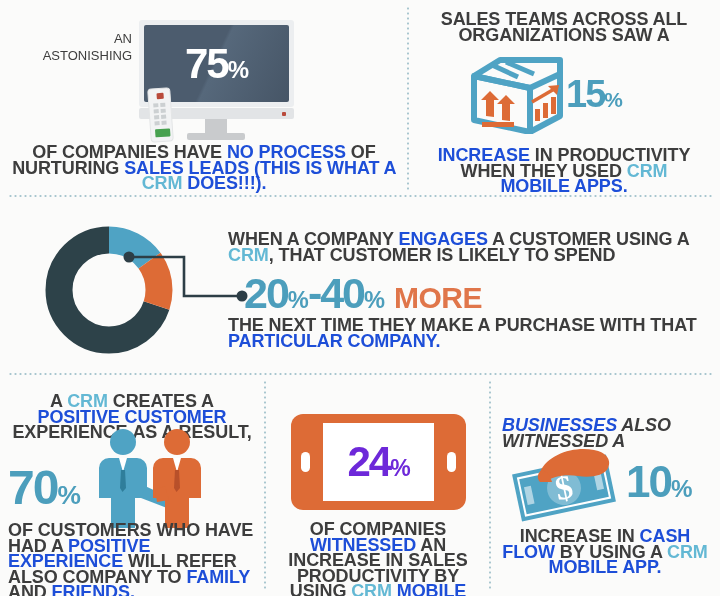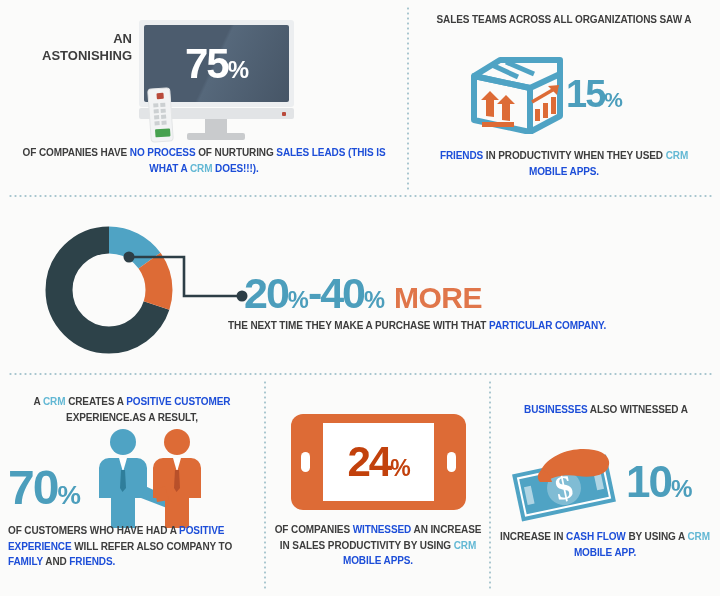--- a/index.html
+++ b/index.html
@@ -24,21 +24,21 @@
     background-image:radial-gradient(circle, #a8c6cf 0 1px, transparent 1.2px);
     background-size:2px 5px;background-repeat:repeat-y;
   }
 
   
   .panel{position:absolute;box-sizing:border-box;}
 
   
   .cap{
     font-weight:bold;
-    font-size:10px;
+    font-size:18px;
     line-height:15.5px;
     letter-spacing:-0.1px;
     color:#3d3d3d;
   }
   .cap.center{text-align:center;}
   .cap.left{text-align:left;}
   .or{color:#1d4ed8;}
   .bl{color:#63b8d4;}
   .dk{color:#3d3d3d;}
 
@@ -47,21 +47,21 @@
     color:#4c9ebc;
     line-height:1;
     letter-spacing:-2px;
   }
   .bignum .pct{font-size:0.55em;letter-spacing:-1px;}
 
   
   #p1{left:0;top:0;width:408px;height:196px;}
   #p1 .lead{
     position:absolute;left:42px;top:30px;width:90px;
-    text-align:right;font-weight:bold;font-size:13px;line-height:17px;color:#3d3d3d;
+    text-align:right;font-weight:normal;font-size:13px;line-height:17px;color:#3d3d3d;
   }
   .monitor{position:absolute;left:139px;top:20px;width:155px;height:122px;}
   .mon-bezel{
     position:absolute;left:0;top:0;width:155px;height:87px;
     background:#eceef0;border-radius:3px;padding:4px;box-sizing:border-box;
   }
   .mon-screen{
     position:absolute;left:5px;top:5px;width:145px;height:77px;
     background:linear-gradient(115deg,#4c5c6e 0%,#4c5c6e 48%,#56687b 50%,#465566 100%);
     border-radius:2px;
@@ -116,29 +116,29 @@
   
   #p5{left:265px;top:374px;width:225px;height:222px;}
   .tablet{
     position:absolute;left:26px;top:40px;width:175px;height:96px;
     background:#dd6b36;border-radius:12px;
   }
   .tablet .tscreen{
     position:absolute;left:32px;top:9px;width:111px;height:78px;background:#ffffff;
     display:flex;align-items:center;justify-content:center;
   }
-  .tablet .tscreen .val{font-weight:bold;color:#c2410c;font-size:42px;line-height:1;letter-spacing:-2px;}
+  .tablet .tscreen .val{font-weight:bold;color:#6d28d9;font-size:42px;line-height:1;letter-spacing:-2px;}
   .tablet .tscreen .val .pct{font-size:23px;letter-spacing:-1px;}
   .tablet .btn-l{position:absolute;left:10px;top:38px;width:9px;height:20px;background:#fff;border-radius:5px;}
   .tablet .btn-r{position:absolute;right:10px;top:38px;width:9px;height:20px;background:#fff;border-radius:5px;}
   #p5 .cap-bottom{position:absolute;left:6px;top:148px;width:214px;}
 
   
   #p6{left:490px;top:374px;width:230px;height:222px;}
-  #p6 .cap-top{position:absolute;left:12px;top:28px;width:208px;text-align:center;}
+  #p6 .cap-top{position:absolute;left:12px;top:44px;width:208px;text-align:left;font-style:italic;}
   .cashrow{position:absolute;left:18px;top:68px;width:210px;height:80px;display:flex;align-items:center;}
   .cash{position:relative;width:120px;height:80px;flex:none;}
   #p6 .bignum{font-size:44px;margin-left:-2px;}
   #p6 .cap-bottom{position:absolute;left:8px;top:155px;width:214px;}
 </style>
 </head>
 <body>
 
 <div class="infographic">
 
@@ -208,41 +208,42 @@
             <rect x="75" y="49" width="5" height="15"></rect>
             <rect x="83" y="43" width="5" height="17"></rect>
           </g>
           <path d="M64 48 L88 34" stroke="#dd6b36" stroke-width="3.5" fill="none"></path>
           <path d="M80 32 L91 31 L89 41 Z" fill="#dd6b36"></path>
         </svg>
       </div>
       <span class="bignum"><span>15</span><span class="pct">%</span></span>
     </div>
 
-    <div class="cap center cap-bottom"><span class="or">FRIENDS</span><span class="dk"> IN PRODUCTIVITY WHEN THEY USED </span><span class="bl">CRM</span><span class="or"> MOBILE APPS.</span></div>
+    <div class="cap center cap-bottom"><span class="or">INCREASE</span><span class="dk"> IN PRODUCTIVITY WHEN THEY USED </span><span class="bl">CRM</span><span class="or"> MOBILE APPS.</span></div>
   </div>
 
   <div class="panel" id="p3">
     <div class="donut">
       <svg width="140" height="140" viewBox="0 0 140 140" xmlns="http://www.w3.org/2000/svg">
 
         <g transform="rotate(-90 70 70)">
           <circle cx="70" cy="70" r="50" fill="none" stroke="#2d4249" stroke-width="27" stroke-dasharray="219.9 94.2" stroke-dashoffset="-94.2"></circle>
           <circle cx="70" cy="70" r="50" fill="none" stroke="#4fa3c4" stroke-width="27" stroke-dasharray="47.1 267" stroke-dashoffset="0"></circle>
           <circle cx="70" cy="70" r="50" fill="none" stroke="#dd6b36" stroke-width="27" stroke-dasharray="47.1 267" stroke-dashoffset="-47.1"></circle>
         </g>
       </svg>
     </div>
 
     <svg class="leader" style="left:120px;top:40px;width:140px;height:90px;">
       <circle cx="9" cy="21" r="5.5" fill="#2d3e46"></circle>
       <path d="M9 21 L64 21 L64 60 L122 60" stroke="#2d3e46" stroke-width="2.6" fill="none"></path>
       <circle cx="122" cy="60" r="5.5" fill="#2d3e46"></circle>
     </svg>
 
+    <div class="cap left cap-a"><span class="dk">WHEN A COMPANY </span><span class="or">ENGAGES</span><span class="dk"> A CUSTOMER USING A </span><span class="bl">CRM</span><span class="dk">, THAT CUSTOMER IS LIKELY TO SPEND</span></div>
 
     <div class="bignum"><span>20</span><span class="pct">%</span><span>-</span><span>40</span><span class="pct">%</span>&nbsp;<span class="more">MORE</span></div>
 
     <div class="cap left cap-b"><span class="dk">THE NEXT TIME THEY MAKE A PURCHASE WITH THAT </span><span class="or">PARTICULAR COMPANY.</span></div>
   </div>
 
   <div class="panel" id="p4">
     <div class="cap center cap-top"><span class="dk">A </span><span class="bl">CRM</span><span class="dk"> CREATES A </span><span class="or">POSITIVE CUSTOMER</span><span class="dk"> EXPERIENCE.AS A RESULT,</span></div>
 
     <div class="people">

